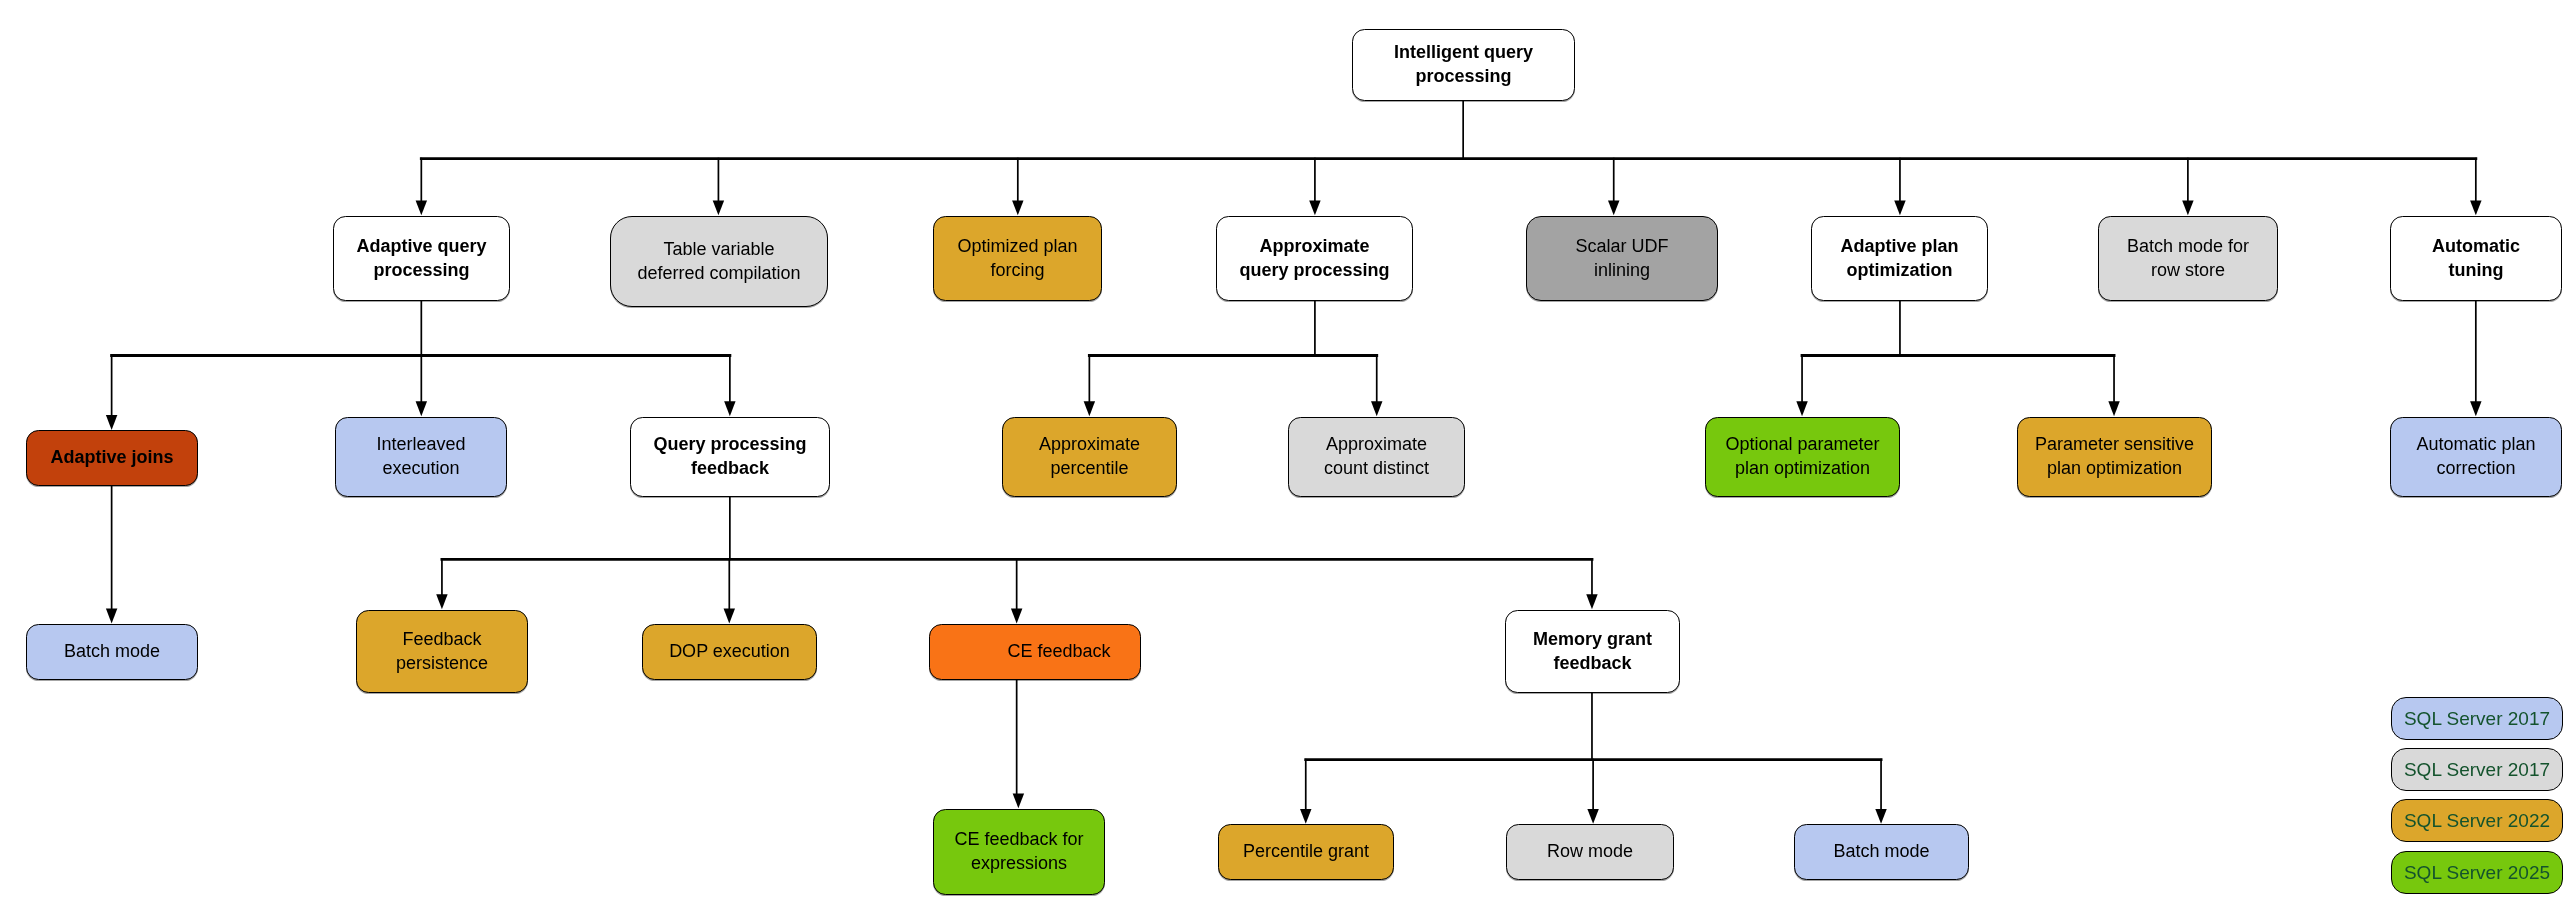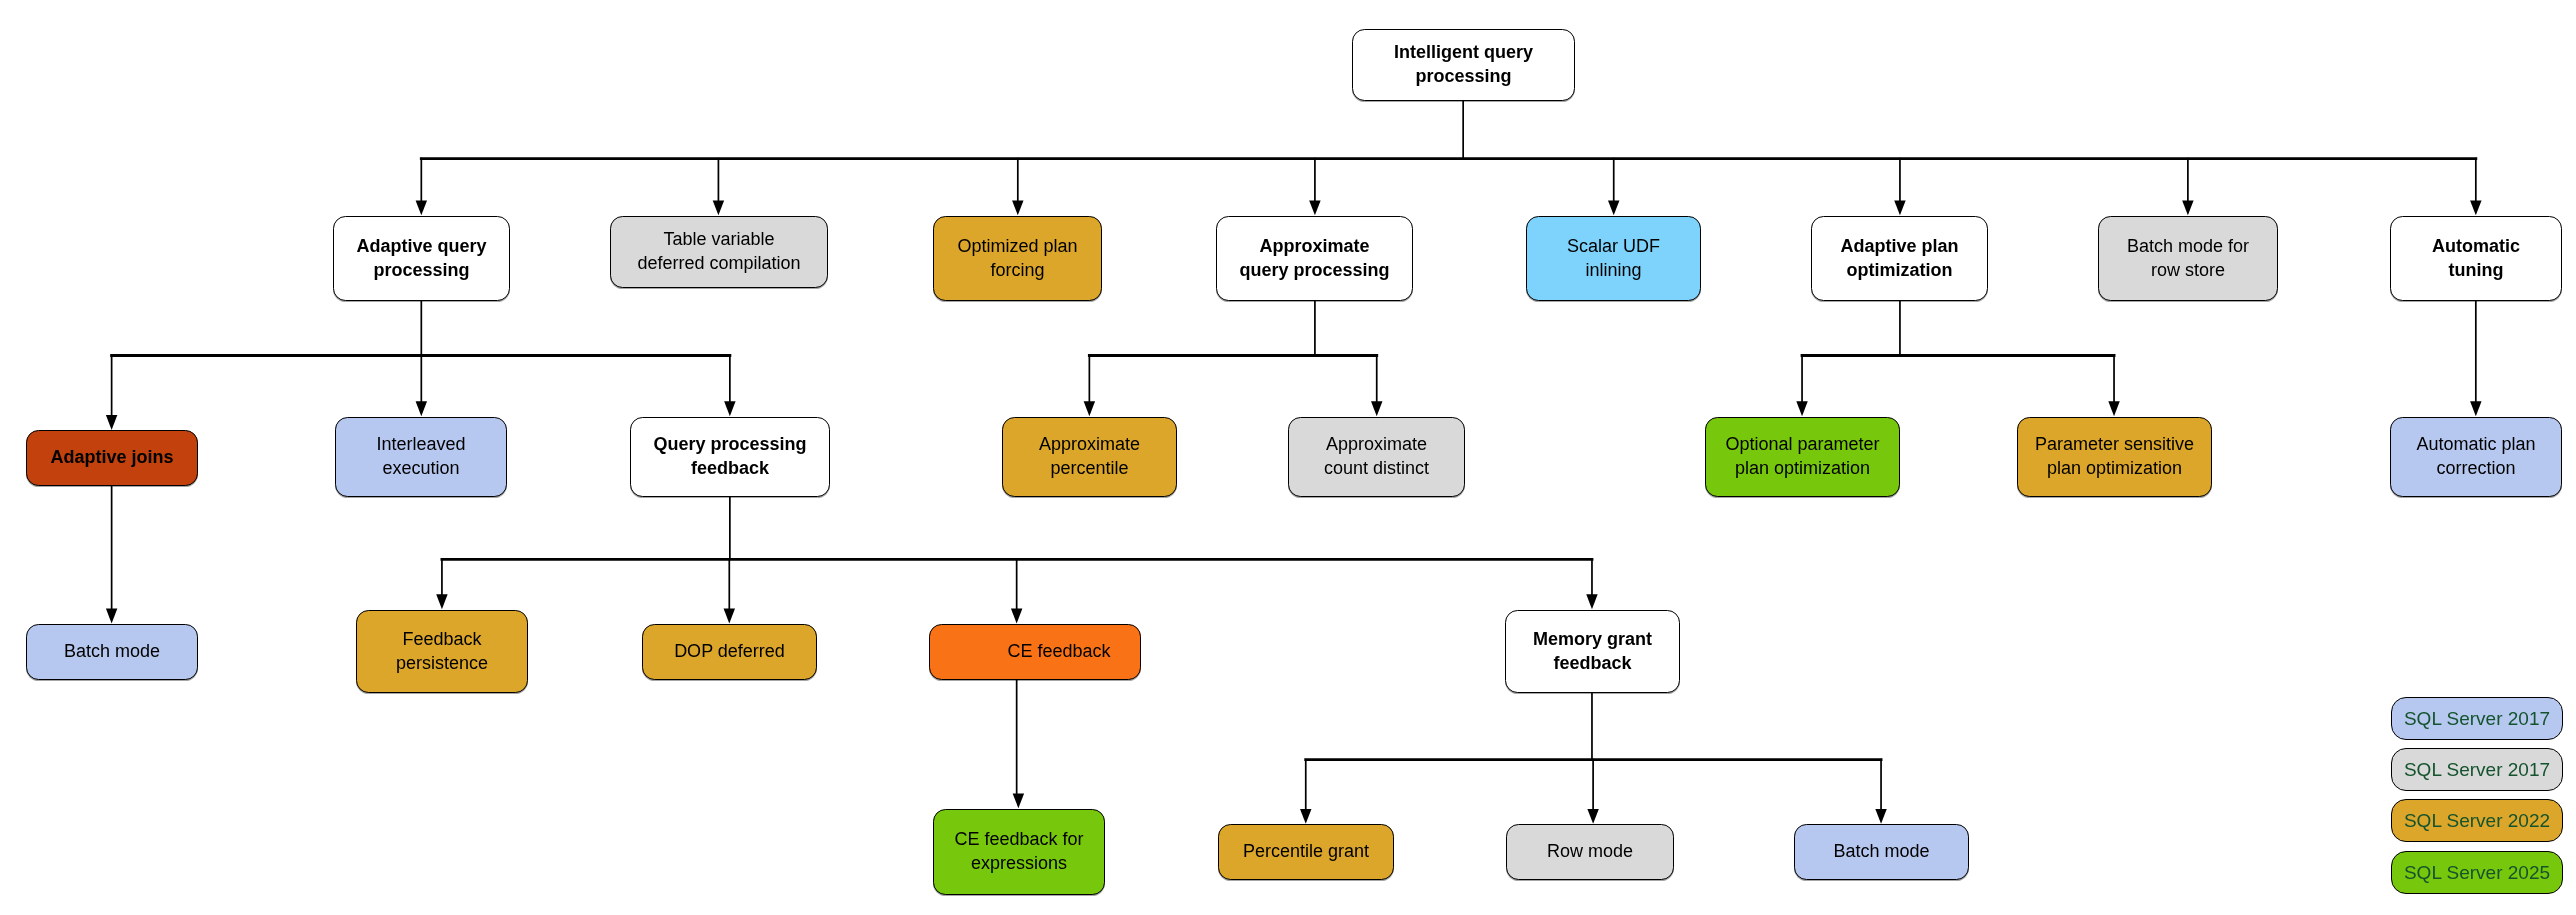--- a/index.html
+++ b/index.html
@@ -98,33 +98,33 @@
       <polygon points="3286,1439 3276,1413 3296,1413" fill="#000000"></polygon>
     </svg>
 <div class="node bold" style="left: 1352px; top: 29px; width: 223px; height: 72px; background: rgb(255, 255, 255);">
       <span class="label">Intelligent query
 processing</span>
     </div>
     <div class="node bold" style="left: 333px; top: 216px; width: 177px; height: 85px; background: rgb(255, 255, 255);">
       <span class="label">Adaptive query
 processing</span>
     </div>
-    <div class="node" style="left: 610px; top: 216px; width: 218px; height: 72px; background: rgb(217, 217, 217);">
+    <div class="node" style="left: 610px; top: 216px; width: 218px; height: 91px; background: rgb(217, 217, 217); border-radius: 22px;">
       <span class="label">Table variable
 deferred compilation</span>
     </div>
     <div class="node" style="left: 933px; top: 216px; width: 169px; height: 85px; background: rgb(220, 166, 43);">
       <span class="label">Optimized plan
 forcing</span>
     </div>
     <div class="node bold" style="left: 1216px; top: 216px; width: 197px; height: 85px; background: rgb(255, 255, 255);">
       <span class="label">Approximate
 query processing</span>
     </div>
-    <div class="node" style="left: 1526px; top: 216px; width: 175px; height: 85px; background: #7dd3fc;">
+    <div class="node" style="left: 1526px; top: 216px; width: 192px; height: 85px; background: #a3a3a3; border-radius: 15px;">
       <span class="label">Scalar UDF
 inlining</span>
     </div>
     <div class="node" style="left: 2098px; top: 216px; width: 180px; height: 85px; background: rgb(217, 217, 217);">
       <span class="label">Batch mode for
 row store</span>
     </div>
     <div class="node bold" style="left: 1811px; top: 216px; width: 177px; height: 85px; background: rgb(255, 255, 255);">
       <span class="label">Adaptive plan
 optimization</span>
@@ -165,21 +165,21 @@
 correction</span>
     </div>
     <div class="node" style="left: 26px; top: 624px; width: 172px; height: 56px; background: rgb(183, 200, 240);">
       <span class="label">Batch mode</span>
     </div>
     <div class="node" style="left: 356px; top: 610px; width: 172px; height: 83px; background: rgb(220, 166, 43);">
       <span class="label">Feedback
 persistence</span>
     </div>
     <div class="node" style="left: 642px; top: 624px; width: 175px; height: 56px; background: rgb(220, 166, 43);">
-      <span class="label">DOP deferred</span>
+      <span class="label">DOP execution</span>
     </div>
     <div class="node" style="left: 929px; top: 624px; width: 212px; height: 56px; background: #f97316; padding-left: 48px;">
       <span class="label">CE feedback</span>
     </div>
     <div class="node bold" style="left: 1505px; top: 610px; width: 175px; height: 83px; background: rgb(255, 255, 255);">
       <span class="label">Memory grant
 feedback</span>
     </div>
     <div class="node" style="left: 933px; top: 809px; width: 172px; height: 86px; background: rgb(119, 200, 13);">
       <span class="label">CE feedback for

